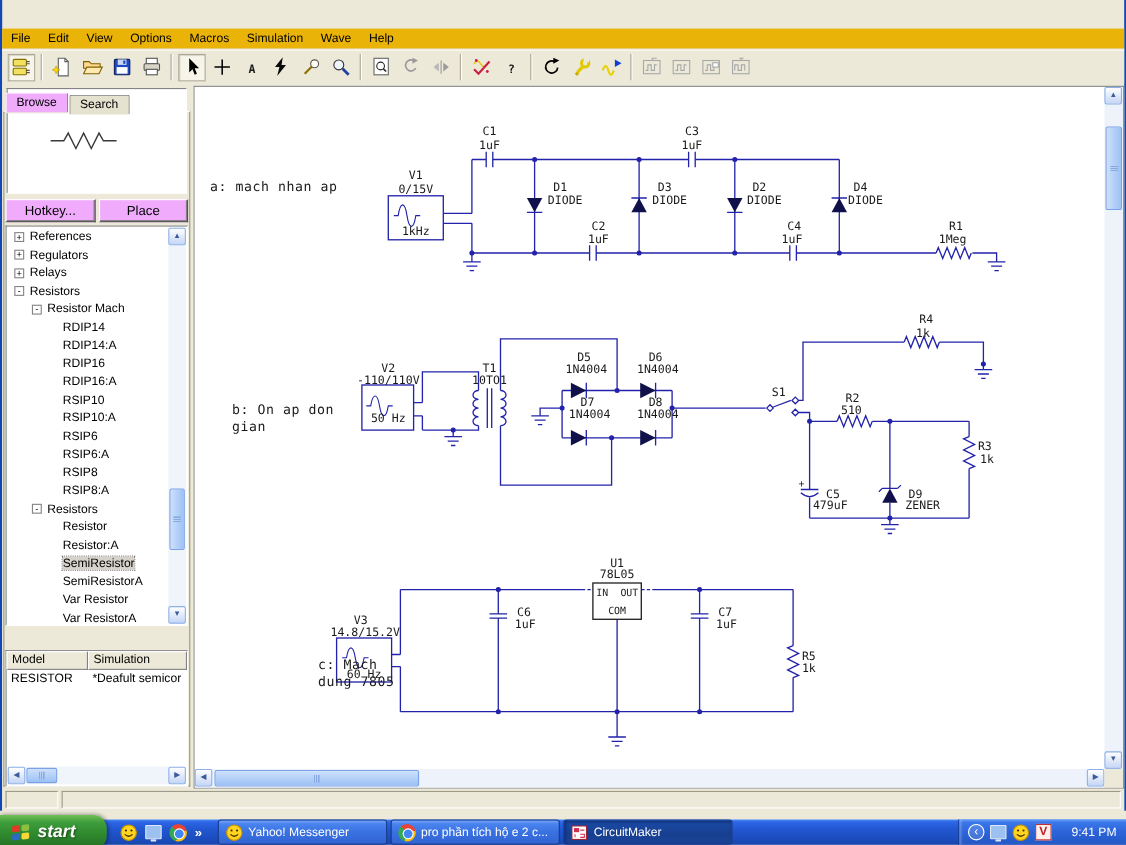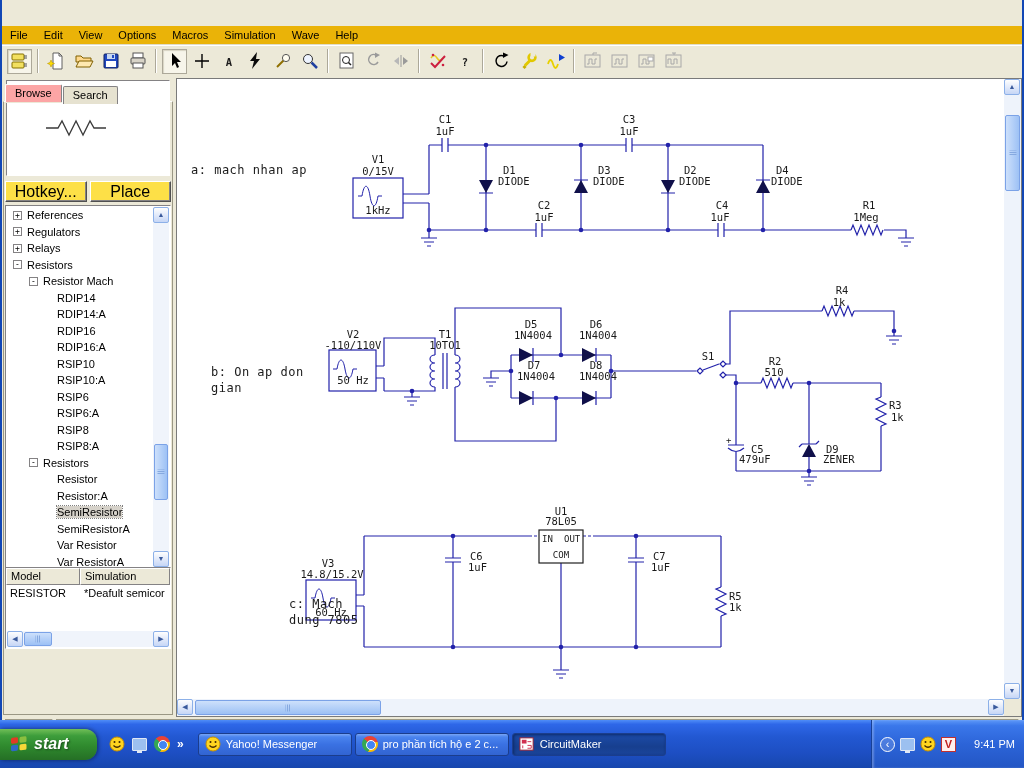--- a/index.html
+++ b/index.html
@@ -29,70 +29,70 @@
   .mitem{padding:2px 8px;}
   
   .toolbar{position:absolute;left:0;right:0;top:45px;height:31px;background:#ece9d8;display:flex;
     align-items:center;padding-left:4px;border-top:1px solid #fff;}
   .tbtn{width:25px;height:25px;display:flex;align-items:center;justify-content:center;margin:0 1px;border:1px solid transparent;}
   .tbtn.pressed{background:#f7f5ea;border:1px solid #aca899;box-shadow:inset 1px 1px 1px #d8d4c4;}
   .tsep{width:2px;height:24px;margin:0 4px;border-left:1px solid #aca899;border-right:1px solid #fff;}
   
   .sidebar{position:absolute;left:0;top:76px;bottom:20px;width:172px;background:#ece9d8;}
   .tabs{position:absolute;top:8px;left:3px;display:flex;z-index:2;font-size:11px;}
-  .tab{padding:2px 9px 3px;border:1px solid #848284;border-bottom:none;background:#fca5a5;
+  .tab{padding:2px 9px 3px;border:1px solid #848284;border-bottom:none;background:#f0abfc;
     border-radius:2px 2px 0 0;margin-right:1px;}
   .tab.active{border-color:#fff #848284 #ece9d8 #fff;box-shadow:0 1px 0 #ece9d8;position:relative;top:0;}
   .tab.inactive{top:2px;position:relative;background:#e6e2d0;}
   .panelframe{position:absolute;top:25px;left:1px;right:1px;bottom:2px;border:1px solid #9a9784;
     border-top-color:#fff;background:#ece9d8;}
   .sunken{border:1px solid;border-color:#848284 #fff #fff #848284;background:#fff;}
   .preview{position:absolute;top:4px;left:4px;right:4px;height:96px;display:flex;align-items:center;justify-content:center;}
   .btnrow{position:absolute;top:105px;left:3px;right:3px;height:21px;display:flex;gap:3px;}
-  .xpbtn{flex:1;font-size:16px;text-align:center;line-height:19px;background:#fde047;
+  .xpbtn{flex:1;font-size:12px;text-align:center;line-height:19px;background:#f0abfc;
     border:1px solid;border-color:#fff #505050 #505050 #fff;box-shadow:inset -1px -1px 0 #848284;}
   .tree{position:absolute;top:129px;left:3px;right:3px;height:364px;overflow:hidden;}
   .treerows{position:absolute;left:1px;top:1px;right:17px;bottom:1px;font-size:11px;overflow:hidden;}
   .trow{height:16.5px;display:flex;align-items:center;white-space:nowrap;}
   .lvl0{padding-left:6px;} .lvl1{padding-left:22px;} .lvl2{padding-left:50px;}
   .tglyph{width:9px;height:9px;border:1px solid #848284;background:#fff;font-size:8px;line-height:7px;
     text-align:center;margin-right:5px;font-family:"DejaVu Sans Mono",monospace;}
   .trow.sel .tlabel{background:#d6d2ca;outline:1px dotted #808080;}
   
   .sbV{position:absolute;top:1px;right:1px;bottom:1px;width:16px;background:#f0f4fb;}
   .sbbtn{position:absolute;width:16px;height:16px;border:1px solid #8cb0e8;border-radius:2px;
     background:linear-gradient(180deg,#fefefe,#c6d6f6);color:#3a5a9c;font-size:7px;text-align:center;line-height:14px;}
   .sbthumbV{position:absolute;left:1px;right:1px;border:1px solid #7ba2e7;border-radius:2px;
     background:linear-gradient(90deg,#cde0fb,#9dc1f5);}
   .sbthumbH{position:absolute;top:1px;bottom:1px;border:1px solid #7ba2e7;border-radius:2px;
     background:linear-gradient(180deg,#cde0fb,#9dc1f5);}
   .ridges{position:absolute;left:50%;top:50%;width:7px;height:5px;transform:translate(-50%,-50%);
     background:repeating-linear-gradient(180deg,#86a9e0 0 1px,transparent 1px 2px);}
   .ridgesH{position:absolute;left:50%;top:50%;width:5px;height:7px;transform:translate(-50%,-50%);
     background:repeating-linear-gradient(90deg,#86a9e0 0 1px,transparent 1px 2px);}
-  .model{position:absolute;top:491px;left:3px;right:3px;height:82px;}
+  .model{position:absolute;top:515px;left:3px;right:3px;height:124px;}
   .mhead{display:flex;height:17px;font-size:11px;}
   .mhcell{background:#ece9d8;border:1px solid;border-color:#fff #848284 #848284 #fff;padding:1px 4px;}
   .mrow{display:flex;font-size:11px;padding-top:2px;}
   .mcell{padding:0 4px;white-space:nowrap;overflow:hidden;}
   .modelsb{position:absolute;left:1px;right:1px;bottom:1px;height:16px;background:#f0f4fb;}
   
   .canvas{position:absolute;left:174px;right:0;top:78px;bottom:20px;background:#fff;border:1px solid #7a7a7a;}
   .draw{position:absolute;left:0;top:0;right:17px;bottom:17px;background:#fff;overflow:hidden;}
   .schem{position:absolute;left:0;top:2px;}
   .cvsV{position:absolute;top:0;right:0;bottom:17px;width:17px;background:#eef3fb;}
   .cvsH{position:absolute;left:0;right:17px;bottom:0;height:17px;background:#eef3fb;}
   .sbcorner{position:absolute;right:0;bottom:0;width:17px;height:17px;background:#ece9d8;}
   
   .statusbar{position:absolute;left:0;right:0;bottom:0;height:20px;background:#ece9d8;display:flex;
     gap:3px;padding:2px 3px;}
   .scell{border:1px solid;border-color:#9d9a87 #fff #fff #9d9a87;}
   .scell.s1{width:48px;} .scell.s2{flex:1;}
   
-  .taskbar{position:absolute;left:0;right:0;bottom:0;height:48px;
+  .taskbar{position:absolute;left:0;right:0;bottom:0;height:23px;
     background:linear-gradient(180deg,#4f8df8 0%,#2e67e8 9%,#2258d2 35%,#1d4ec2 70%,#1746ad 100%);
     display:flex;align-items:center;}
   .startbtn{height:31px;width:97px;display:flex;align-items:center;gap:5px;padding-left:9px;
     background:linear-gradient(180deg,#71bf57 0%,#3d9d3b 22%,#2f8a2e 55%,#256f25 100%);
     border-radius:0 12px 12px 0;box-shadow:1px 0 4px rgba(0,0,0,.5);}
   .startbtn .lbl{color:#fff;font-weight:bold;font-style:italic;font-size:16px;text-shadow:1px 1px 2px #1c4a1c;}
   .ql{display:flex;align-items:center;gap:7px;margin-left:12px;}
   .qlchev{color:#fff;font-weight:bold;font-size:12px;}
   .tasks{display:flex;align-items:center;gap:3px;margin-left:14px;}
   .taskbtn{width:154px;height:23px;display:flex;align-items:center;gap:5px;padding:0 6px;border-radius:3px;

